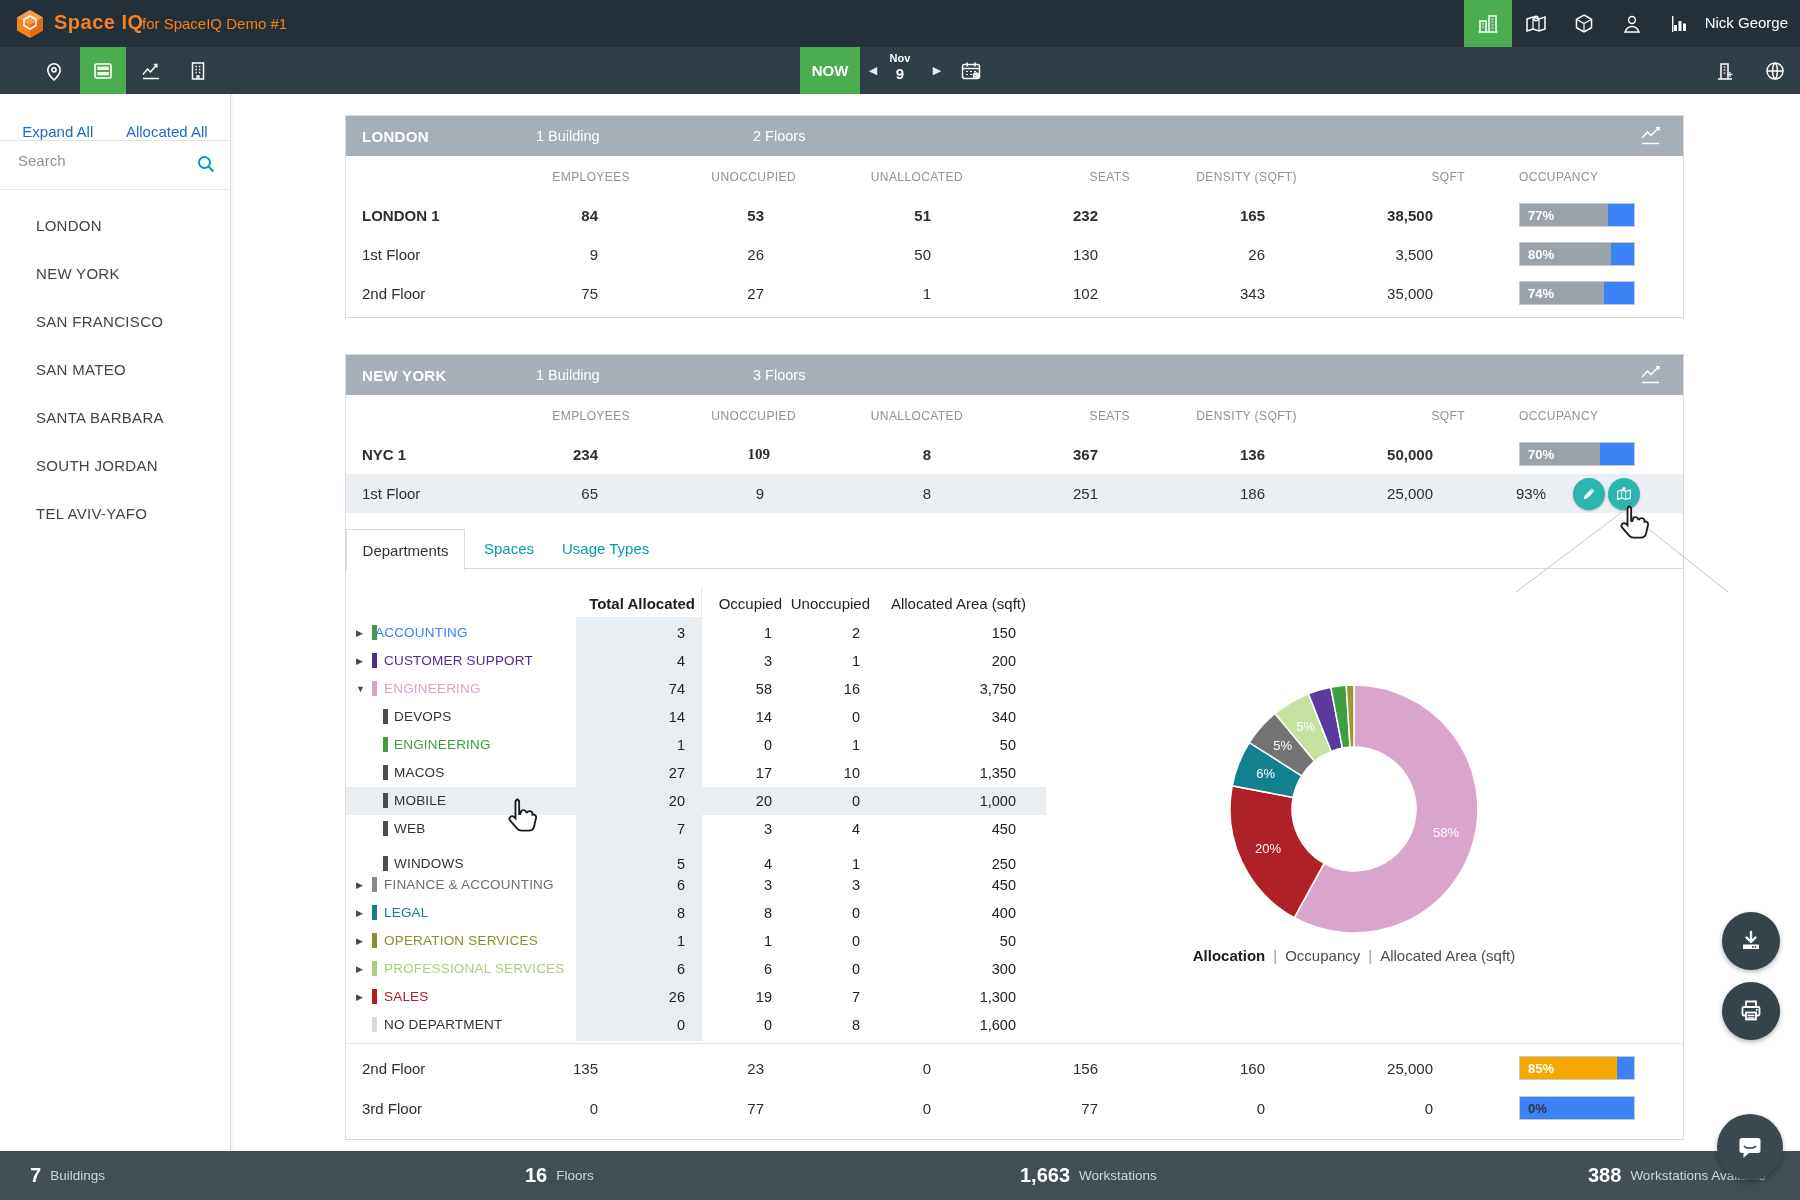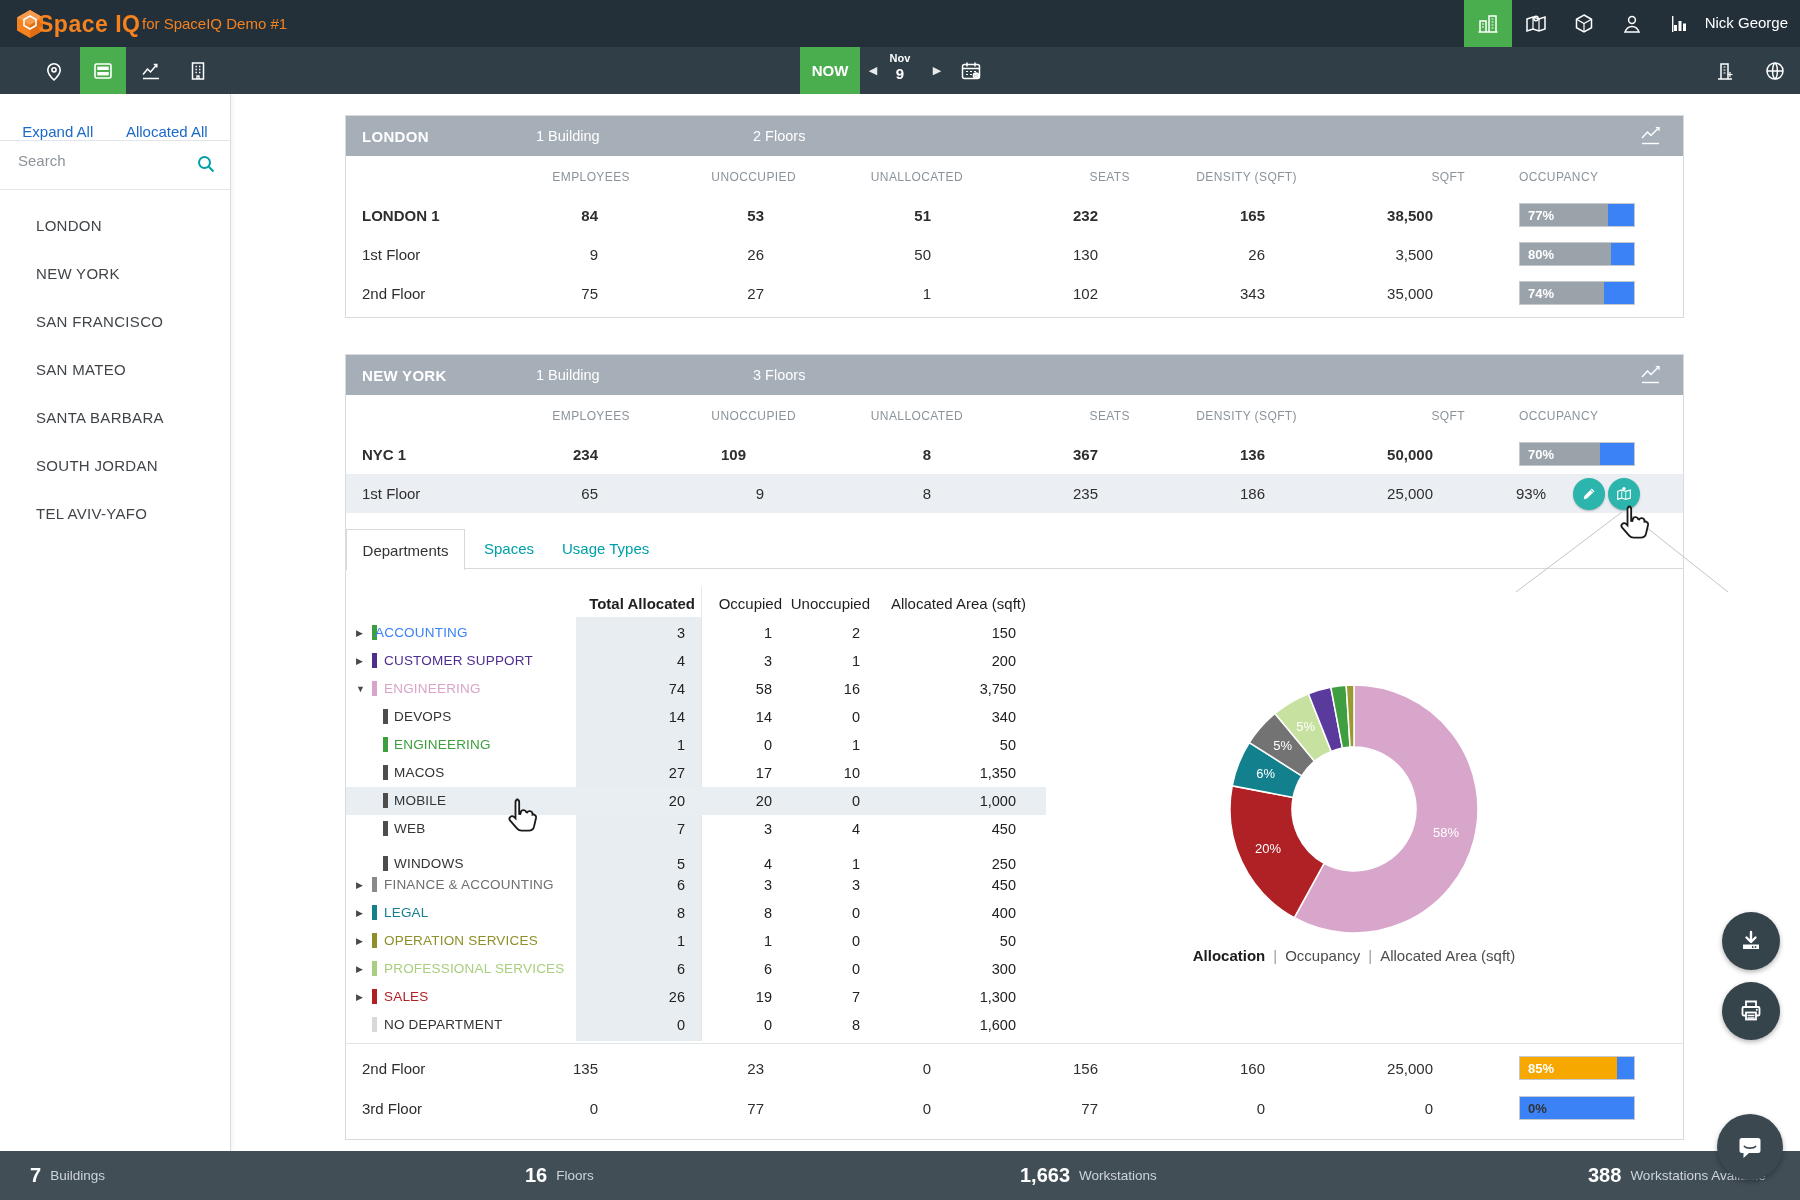--- a/index.html
+++ b/index.html
@@ -3,21 +3,21 @@
 <meta charset="utf-8">
 <style>
   html,body{margin:0;padding:0;}
   body{width:1800px;height:1200px;overflow:hidden;background:#fff;
        font-family:"Liberation Sans", sans-serif;-webkit-font-smoothing:antialiased;}
   .page{position:relative;width:1800px;height:1200px;background:#fff;}
 
   
   .topbar{position:absolute;left:0;top:0;width:1800px;height:47px;background:#233039;z-index:30;}
   .brand-logo{position:absolute;left:14px;top:8px;width:32px;height:32px;}
-  .brand-name{position:absolute;left:38px;top:11px;font-size:23px;font-weight:bold;color:#f5821f;letter-spacing:.5px;text-align:right;}
+  .brand-name{position:absolute;left:54px;top:11px;font-size:20px;font-weight:bold;color:#f5821f;letter-spacing:.5px;text-align:right;}
   .brand-suffix{position:absolute;left:142px;top:15px;font-size:15px;color:#f5821f;}
   .top-icons{position:absolute;right:96px;top:0;height:47px;display:flex;}
   .top-ic{width:48px;height:47px;display:flex;align-items:center;justify-content:center;cursor:pointer;}
   .top-ic.active{background:#4aad4e;}
   .user-name{position:absolute;right:12px;top:14px;font-size:15px;color:#fff;}
 
   .toolbar{position:absolute;left:0;top:47px;width:1800px;height:47px;background:#303f47;z-index:30;}
   .tb-ic{position:absolute;top:0;width:46px;height:47px;display:flex;align-items:center;justify-content:center;cursor:pointer;}
   .tb-ic.active{background:#4aad4e;}
   .now-btn{position:absolute;left:800px;top:0;width:60px;height:47px;background:#4aad4e;color:#fff;
@@ -327,38 +327,38 @@
         <div class="colh" style="left: 477px; width: 140px; top: 54px;">UNALLOCATED</div>
         <div class="colh" style="left: 644px; width: 140px; top: 54px;">SEATS</div>
         <div class="colh" style="left: 811px; width: 140px; top: 54px;">DENSITY (SQFT)</div>
         <div class="colh" style="left: 979px; width: 140px; top: 54px;">SQFT</div>
         <div class="colh" style="left: 1173px; width: 140px; text-align: left; top: 54px;">OCCUPANCY</div>
       </div>
     <div id="ny-rows-top">
         <div class="trow bold" style="top: 80px; height: 39px;">
           <div class="name">NYC 1</div>
           <div class="num" style="left: 112px; width: 140px;">234</div>
-          <div class="num" style="left: 260px; width: 140px;">109</div>
+          <div class="num" style="left: 284px; width: 140px; font-family: Liberation Serif, serif;">109</div>
           <div class="num" style="left: 445px; width: 140px;">8</div>
           <div class="num" style="left: 612px; width: 140px;">367</div>
           <div class="num" style="left: 779px; width: 140px;">136</div>
           <div class="num" style="left: 947px; width: 140px;">50,000</div>
           <div class="occ-wrap" style="left: 1173px; width: 116px;">
             <div class="occ-bar">
               <div class="occ-fill" style="width: 70%;"></div>
               <div class="occ-label">70%</div>
             </div>
           </div>
         </div>
         <div class="trow hl" style="top: 119px; height: 39px;">
           <div class="name">1st Floor</div>
           <div class="num" style="left: 112px; width: 140px;">65</div>
           <div class="num" style="left: 278px; width: 140px;">9</div>
           <div class="num" style="left: 445px; width: 140px;">8</div>
-          <div class="num" style="left: 612px; width: 140px;">235</div>
+          <div class="num" style="left: 612px; width: 140px;">251</div>
           <div class="num" style="left: 779px; width: 140px;">186</div>
           <div class="num" style="left: 947px; width: 140px;">25,000</div>
           <div class="occ-text" style="left: 1100px;">93%</div>
           <div class="action-btn" style="left: 1227px;">
             <svg width="16" height="16" viewBox="0 0 16 16">
               <path d="M10.8 2.6l2.6 2.6L6 12.6l-3.2.6.6-3.2z" fill="#fff"></path>
               <path d="M9.6 3.8l2.6 2.6" stroke="#2cb5ac" stroke-width=".9"></path>
             </svg>
           </div>
           <div class="action-btn" style="left: 1262px;">

